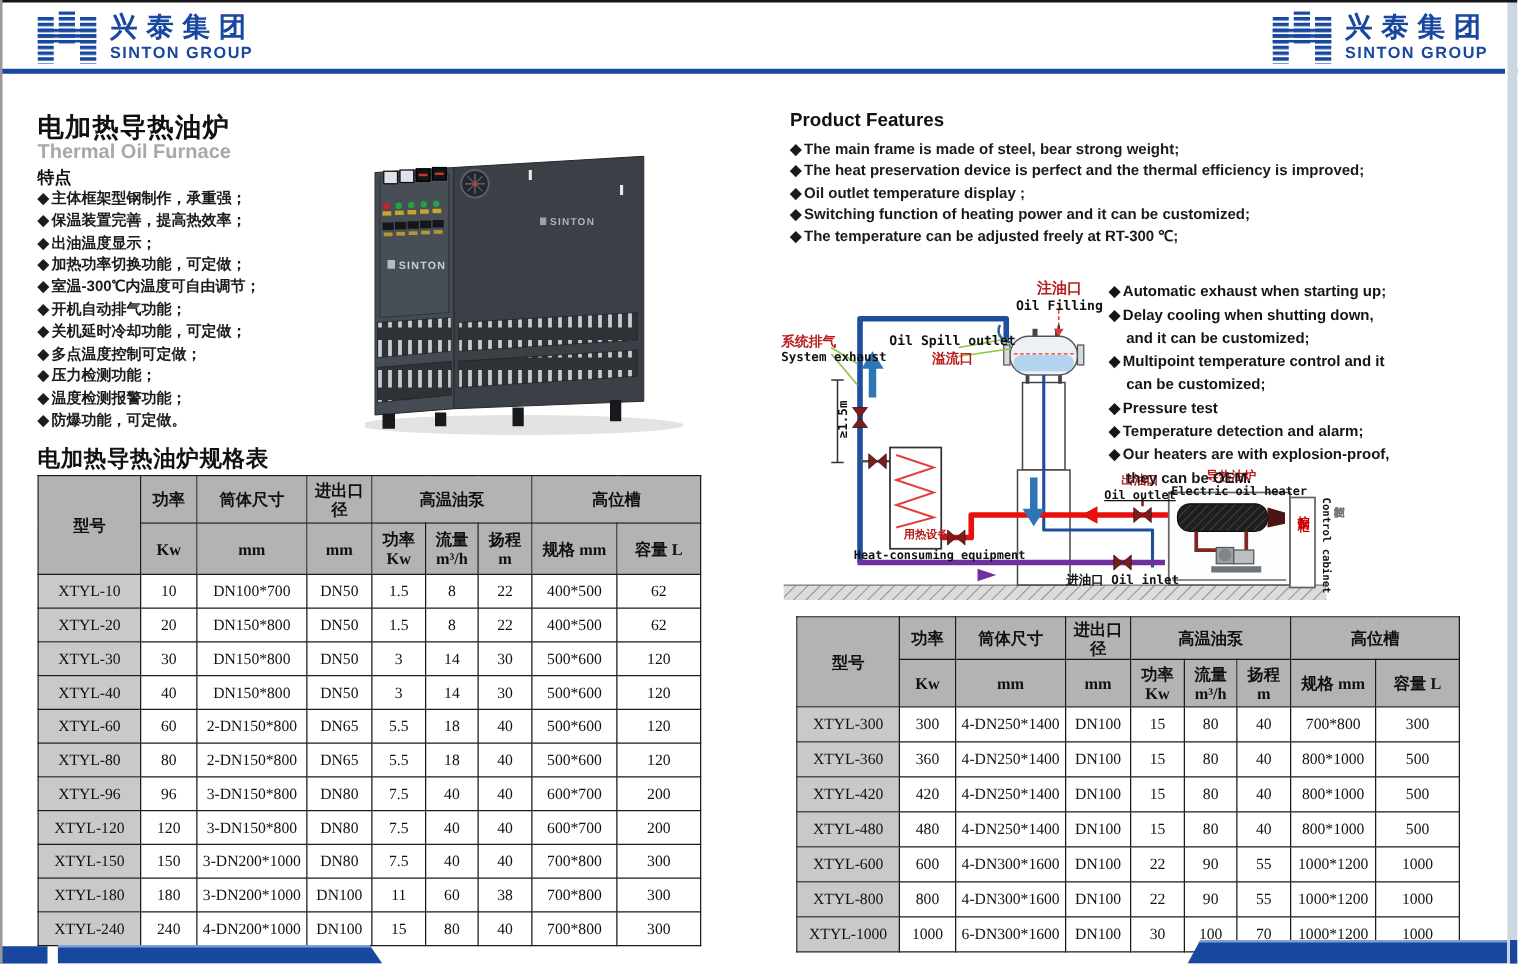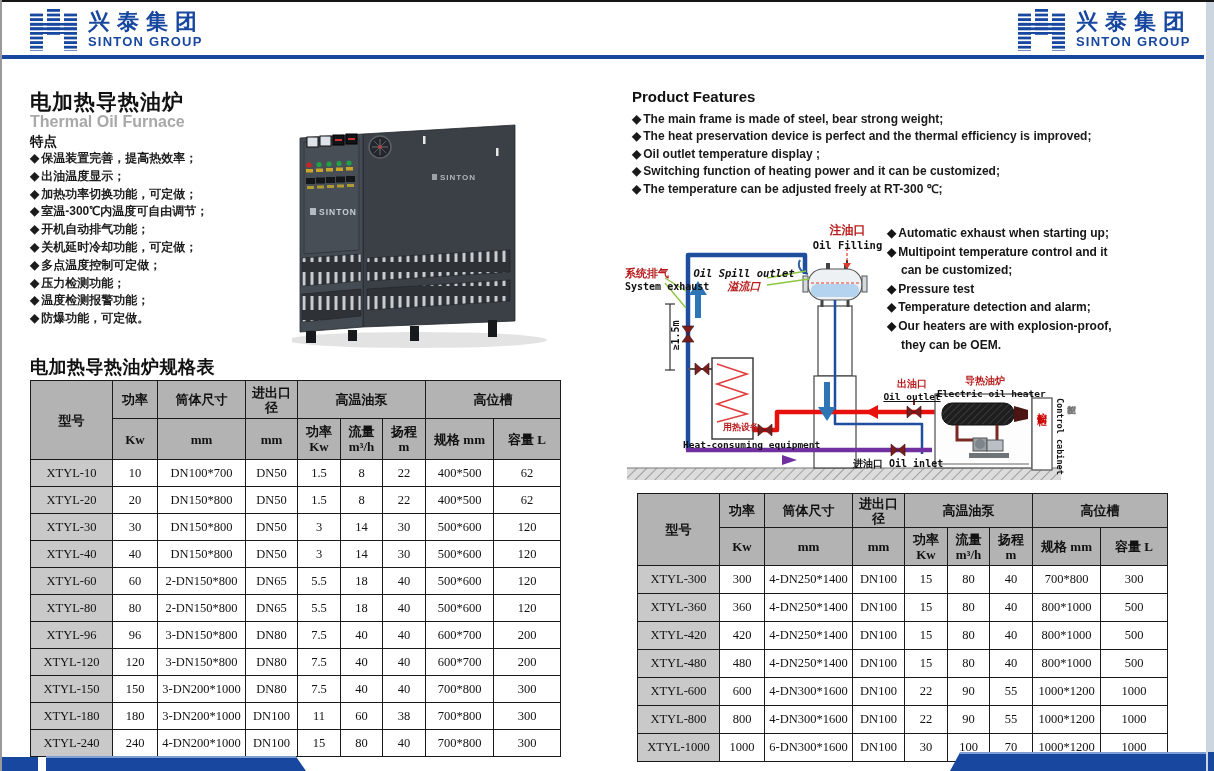--- a/index.html
+++ b/index.html
@@ -100,20 +100,21 @@
     <div class="cn">兴泰集团</div>
     <div class="en">SINTON GROUP</div>
   </div>
 </div>
 <div class="abs divider"></div>
 
 <div class="abs title-cn">电加热导热油炉</div>
 <div class="abs title-en">Thermal Oil Furnace</div>
 <div class="abs feat-head">特点</div>
 <div class="abs cn-bullets">
+    <div class="bullet-item">主体框架型钢制作，承重强；</div>
     <div class="bullet-item">保温装置完善，提高热效率；</div>
     <div class="bullet-item">出油温度显示；</div>
     <div class="bullet-item">加热功率切换功能，可定做；</div>
     <div class="bullet-item">室温-300℃内温度可自由调节；</div>
     <div class="bullet-item">开机自动排气功能；</div>
     <div class="bullet-item">关机延时冷却功能，可定做；</div>
     <div class="bullet-item">多点温度控制可定做；</div>
     <div class="bullet-item">压力检测功能；</div>
     <div class="bullet-item">温度检测报警功能；</div>
     <div class="bullet-item">防爆功能，可定做。</div>
@@ -317,21 +318,21 @@
   </svg>
 
   <div class="dlbl center" style="left:185px;top:0;width:75px;">
     <div class="dcn" style="font-size:12px;">注油口</div>
     <div class="den" style="font-size:10.5px;">Oil Filling</div>
   </div>
   <div class="dlbl" style="left:0;top:44px;">
     <div class="dcn" style="font-size:11px;">系统排气</div>
     <div class="den" style="font-size:10px;">System exhaust</div>
   </div>
-  <div class="dlbl center" style="left:64px;top:45px;width:110px;font-style:italic;">
+  <div class="dlbl center" style="left:82px;top:45px;width:110px;">
     <div class="den" style="font-size:10.5px;">Oil Spill outlet</div>
     <div class="dcn" style="font-size:11px;">溢流口</div>
   </div>
   <div class="dlbl rot90 den" style="left:28px;top:108px;width:44px;font-size:10px;text-align:center;">≥1.5m</div>
   <div class="dlbl dcn center" style="left:88px;top:199px;width:56px;font-size:9px;">用热设备</div>
   <div class="dlbl den" style="left:58px;top:217px;font-size:9.5px;">Heat-consuming equipment</div>
   <div class="dlbl center" style="left:256px;top:155px;width:62px;">
     <div class="dcn" style="font-size:10px;">出油口</div>
     <div class="den" style="font-size:9.5px;text-decoration:underline;">Oil outlet</div>
   </div>
@@ -341,20 +342,21 @@
   </div>
   <div class="dlbl den" style="left:228px;top:235px;font-size:10px;">进油口 Oil inlet</div>
   <div class="dlbl vtext" style="left:410px;top:183px;height:58px;font-size:9.5px;font-weight:bold;color:#c00;letter-spacing:2px;">控制柜</div>
   <div class="dlbl" style="left:430px;top:176px;height:76px;display:flex;gap:1px;">
     <span class="vtext den" style="font-size:8.5px;">Control cabinet</span>
     <span class="vtext dcn" style="font-size:8.5px;color:#777;">控制柜</span>
   </div>
 
   <div class="dg-bullets">
       <div class="bullet-item">Automatic exhaust when starting up;</div>
+      <div class="bullet-item">Delay cooling when shutting down, and it can be customized;</div>
       <div class="bullet-item">Multipoint temperature control and it can be customized;</div>
       <div class="bullet-item">Pressure test</div>
       <div class="bullet-item">Temperature detection and alarm;</div>
       <div class="bullet-item">Our heaters are with explosion-proof, they can be OEM.</div>
     </div>
 </div>
 
 <table class="abs tbl-left" style="width:530px;">
   <colgroup>
       <col style="width:82px">

